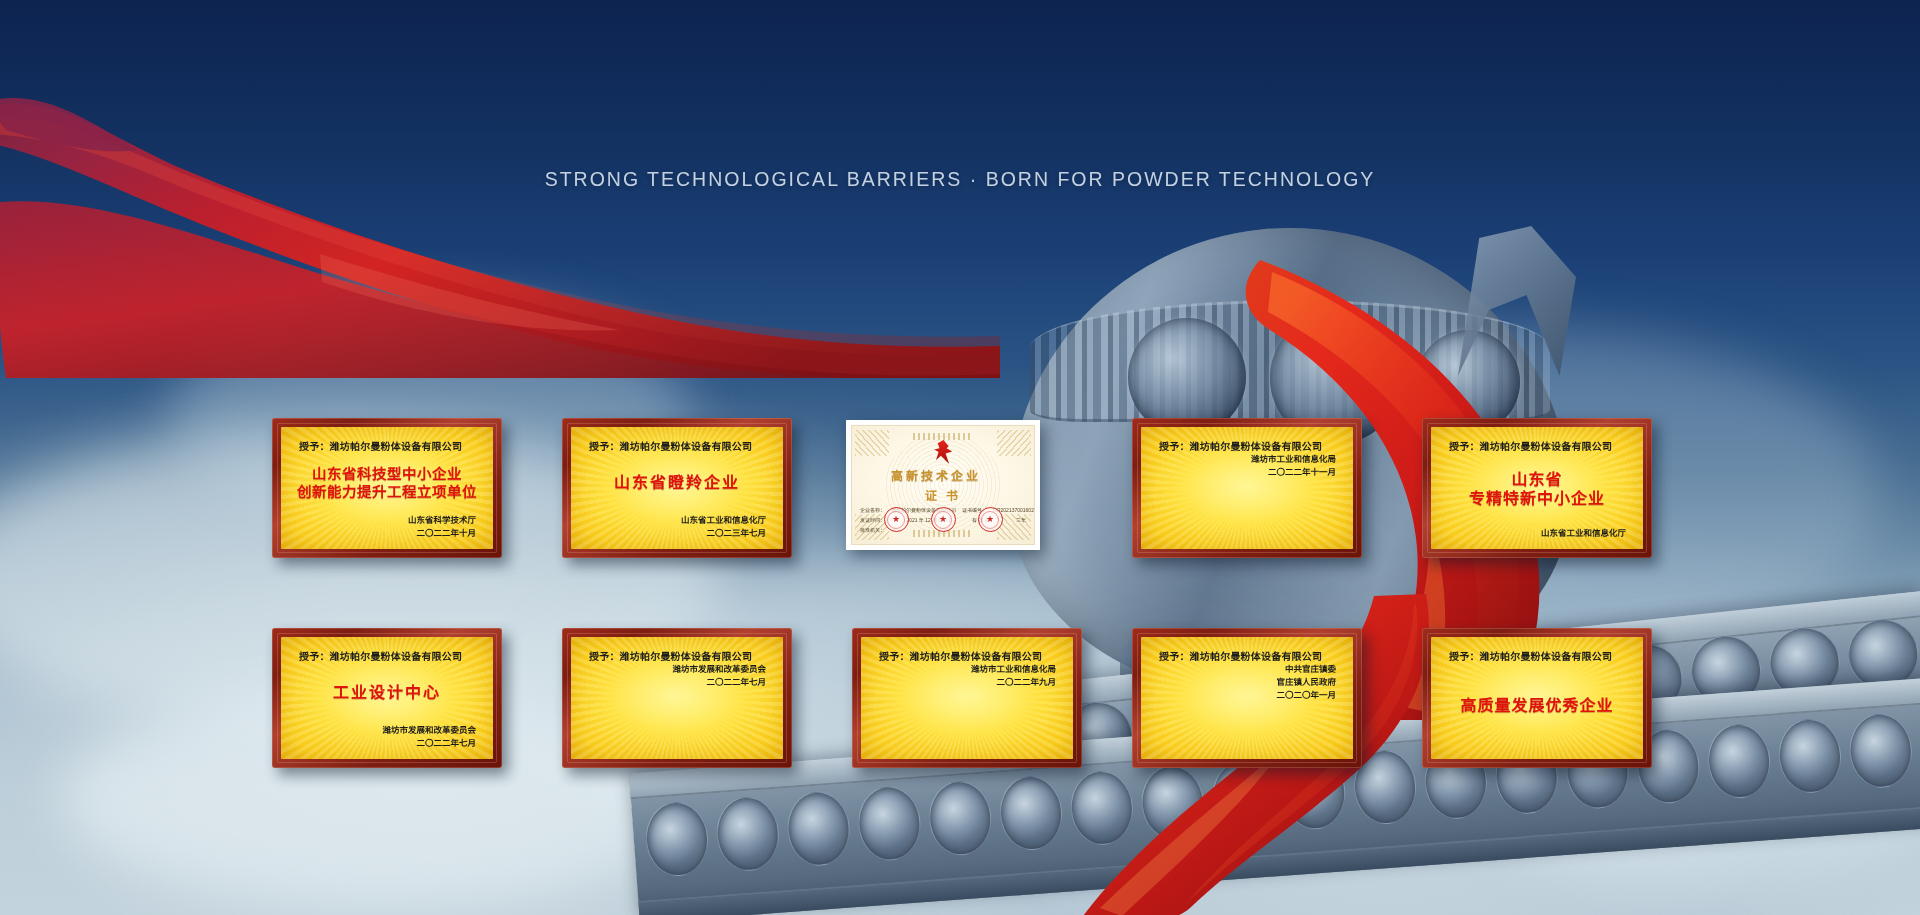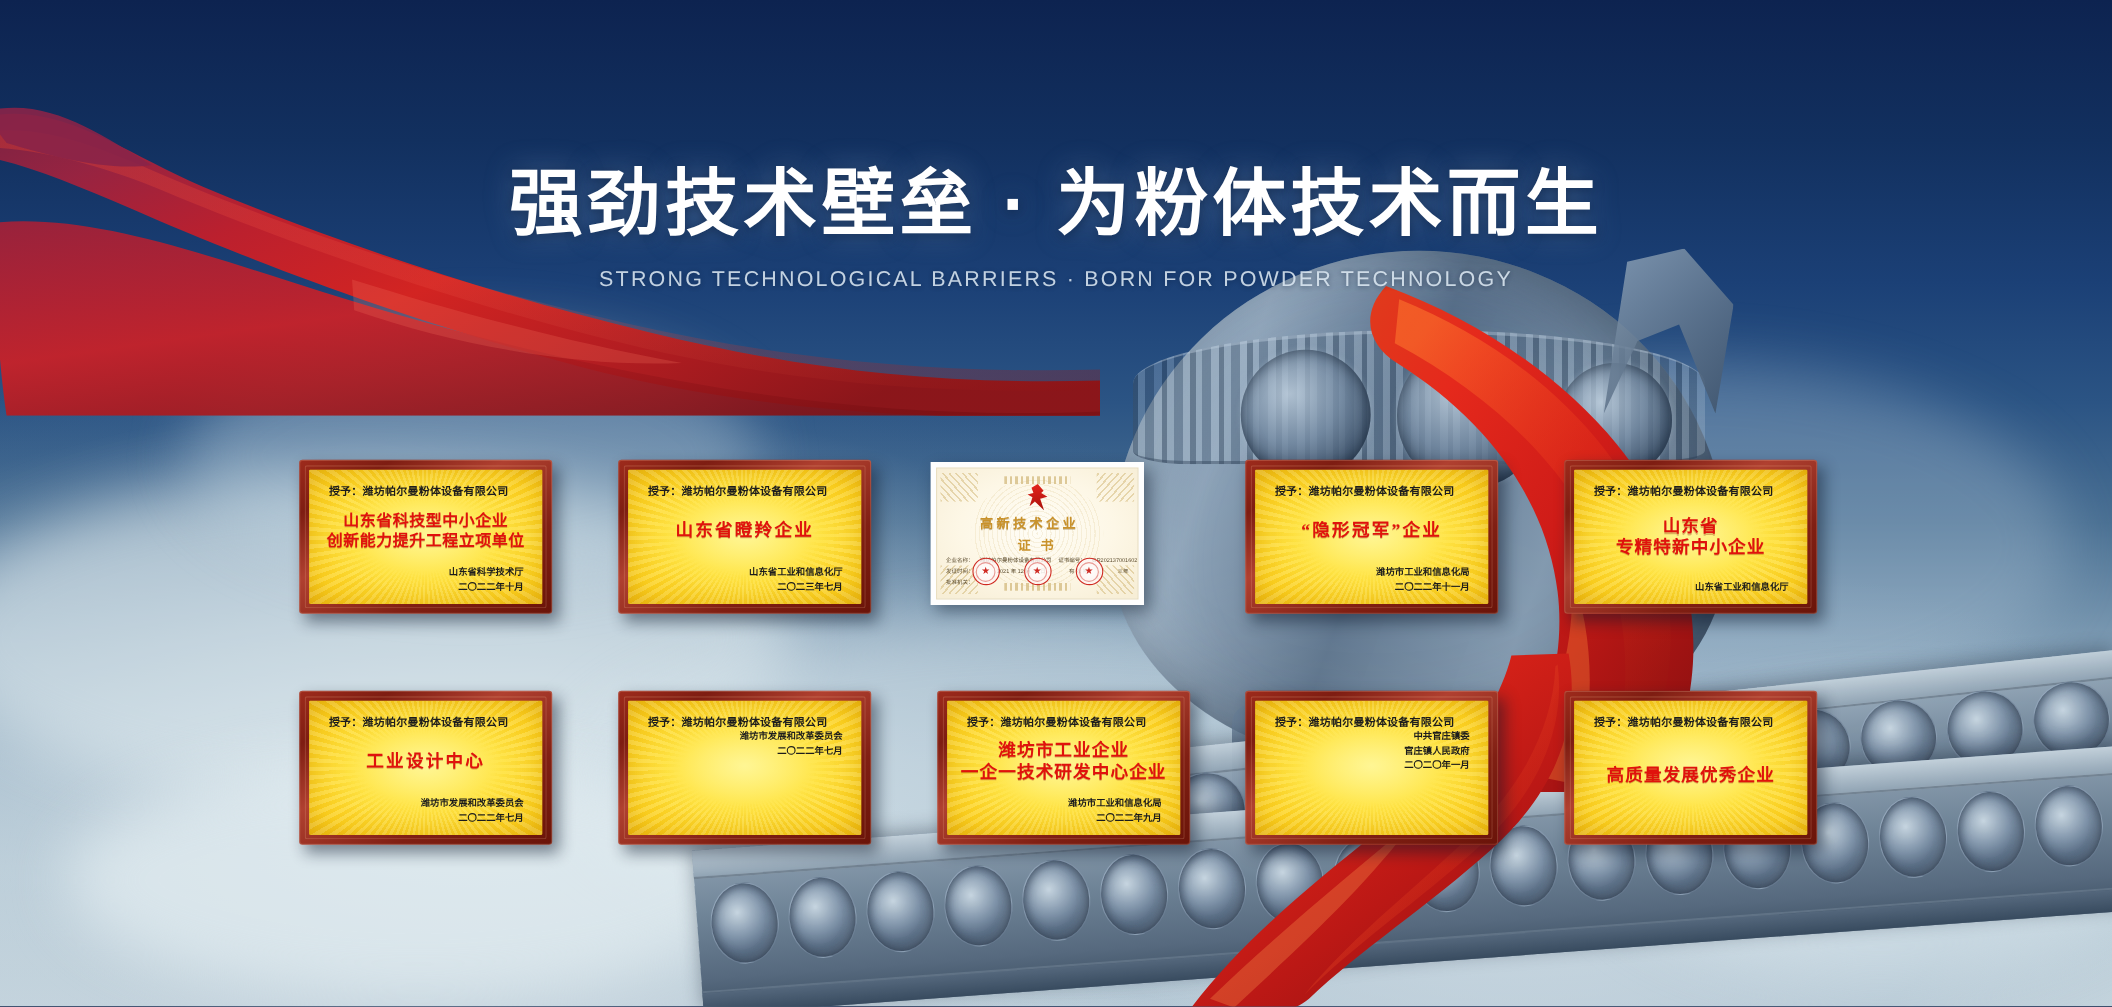--- a/index.html
+++ b/index.html
@@ -442,21 +442,20 @@
       </defs>
       <path d="M386,4 C398,70 372,132 316,182 C258,234 196,274 150,318 C136,330 120,330 108,326
                L40,330 C86,268 150,216 210,168 C274,116 320,62 334,6 Z" fill="url(#rb1)"></path>
       <path d="M376,14 C384,74 356,134 302,182 C248,230 190,270 146,314
                C192,258 254,212 302,164 C346,120 372,68 374,16 Z" fill="url(#rb2)"></path>
       <path d="M60,318 C120,260 186,206 246,156 C200,218 140,272 82,326 Z" fill="#ff9c4e" opacity="0.3"></path>
     </svg>
   </div>
 
   <div class="heading">
-    <div class="title-cn">强劲技术壁垒 · 为粉体技术而生</div>
     <div class="title-en">STRONG TECHNOLOGICAL BARRIERS · BORN FOR POWDER TECHNOLOGY</div>
   </div>
 
   <div class="grid">
 
     <div class="plaque" style="left:272px; top:418px;">
       <div class="plaque-inner">
         <div class="pl-awardee">授予：潍坊帕尔曼粉体设备有限公司</div>
         <div class="pl-main tiny">
           <div>山东省科技型中小企业</div>
@@ -515,23 +514,20 @@
           <span class="seal"></span>
           <span class="seal"></span>
           <span class="seal"></span>
         </div>
       </div>
     </div>
 
     <div class="plaque" style="left:1132px; top:418px;">
       <div class="plaque-inner">
         <div class="pl-awardee">授予：潍坊帕尔曼粉体设备有限公司</div>
-        <div class="pl-main">
-          <div>“隐形冠军”企业</div>
-        </div>
         <div class="pl-issuer">
           <div>潍坊市工业和信息化局</div>
           <div>二〇二二年十一月</div>
         </div>
       </div>
     </div>
 
     <div class="plaque" style="left:1422px; top:418px;">
       <div class="plaque-inner">
         <div class="pl-awardee">授予：潍坊帕尔曼粉体设备有限公司</div>
@@ -564,24 +560,20 @@
         <div class="pl-issuer">
           <div>潍坊市发展和改革委员会</div>
           <div>二〇二二年七月</div>
         </div>
       </div>
     </div>
 
     <div class="plaque" style="left:852px; top:628px;">
       <div class="plaque-inner">
         <div class="pl-awardee">授予：潍坊帕尔曼粉体设备有限公司</div>
-        <div class="pl-main small">
-          <div>潍坊市工业企业</div>
-          <div>一企一技术研发中心企业</div>
-        </div>
         <div class="pl-issuer">
           <div>潍坊市工业和信息化局</div>
           <div>二〇二二年九月</div>
         </div>
       </div>
     </div>
 
     <div class="plaque" style="left:1132px; top:628px;">
       <div class="plaque-inner">
         <div class="pl-awardee">授予：潍坊帕尔曼粉体设备有限公司</div>

